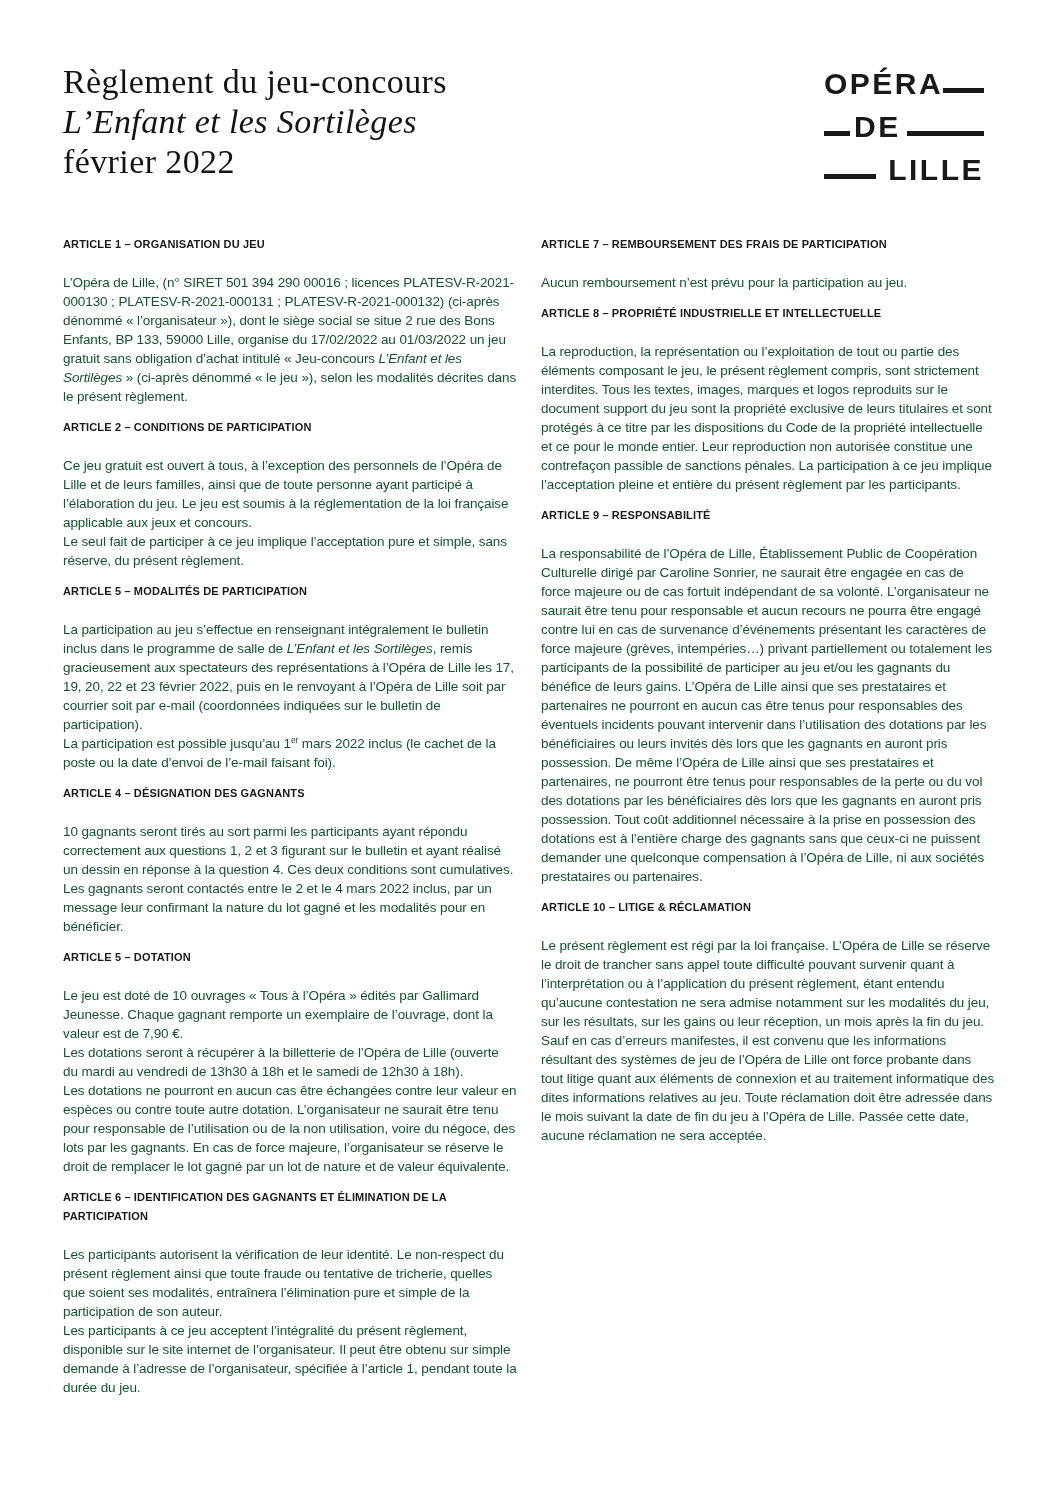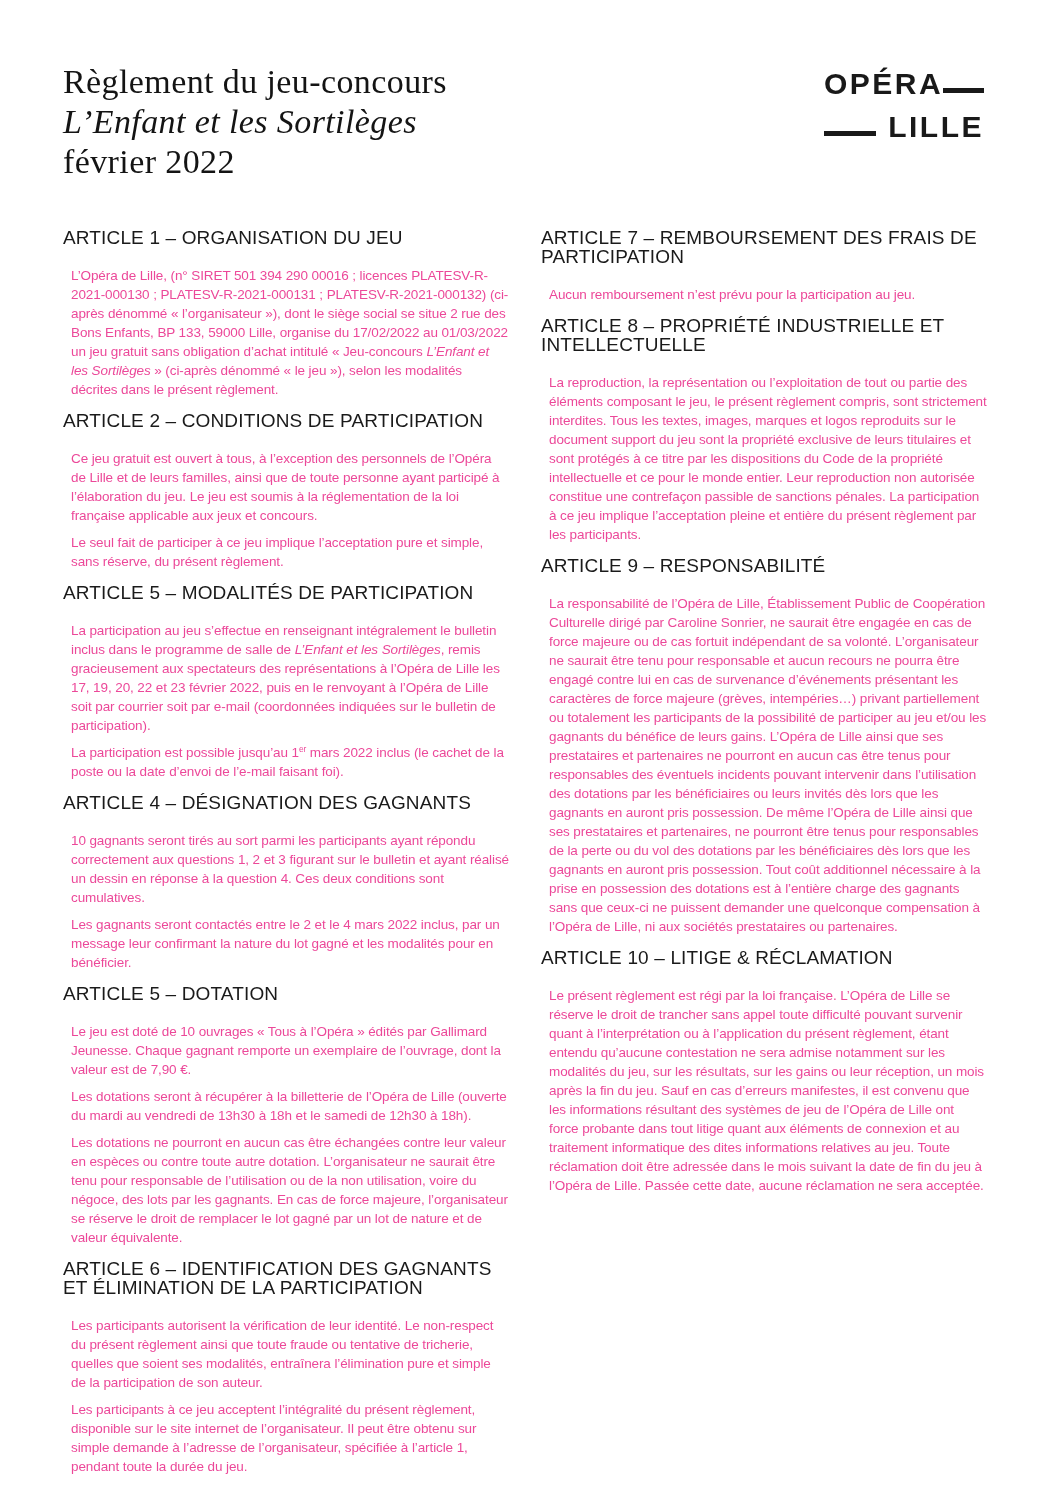--- a/index.html
+++ b/index.html
@@ -56,34 +56,34 @@
   .columns {
     display: flex;
     gap: 24px;
     margin-top: 45px;
   }
   .col { width: 454px; flex: 0 0 454px; }
 
   
   .article { margin: 0 0 12px 0; }
   .article-heading {
-    font-size: 19px;
-    font-weight: 400;
+    font-size: 11px;
+    font-weight: 700;
     line-height: 19px;
     letter-spacing: 0.15px;
     color: #1a1a1a;
-    margin: 1px 0 19px 0;
+    margin: 8px 0 19px 0;
     text-transform: none;
   }
   .article-body p {
-    margin: 8px;
+    margin: 0;
     font-size: 13.5px;
     line-height: 19px;
     letter-spacing: -0.1px;
-    color: #ec4899;
+    color: #14532d;
   }
   .article-body em { font-style: italic; }
   .article-body sup {
     font-size: 0.62em;
     vertical-align: super;
     line-height: 0;
   }
 </style>
 </head>
 <body>
@@ -93,20 +93,25 @@
   <header>
     <div class="doc-title">
       <div class="t-line">Règlement du jeu-concours</div>
       <div class="t-line t-italic">L’Enfant et les Sortilèges</div>
       <div class="t-line">février 2022</div>
     </div>
 
     <div class="logo">
       <div class="logo-row logo-row1">
         <span>OPÉRA</span>
+        <div class="logo-bar bar-grow"></div>
+      </div>
+      <div class="logo-row logo-row2">
+        <div class="logo-bar bar-sm"></div>
+        <span>DE</span>
         <div class="logo-bar bar-grow"></div>
       </div>
       <div class="logo-row logo-row3">
         <div class="logo-bar bar-grow"></div>
         <span>LILLE</span>
       </div>
     </div>
   </header>
 
   <main class="columns">

